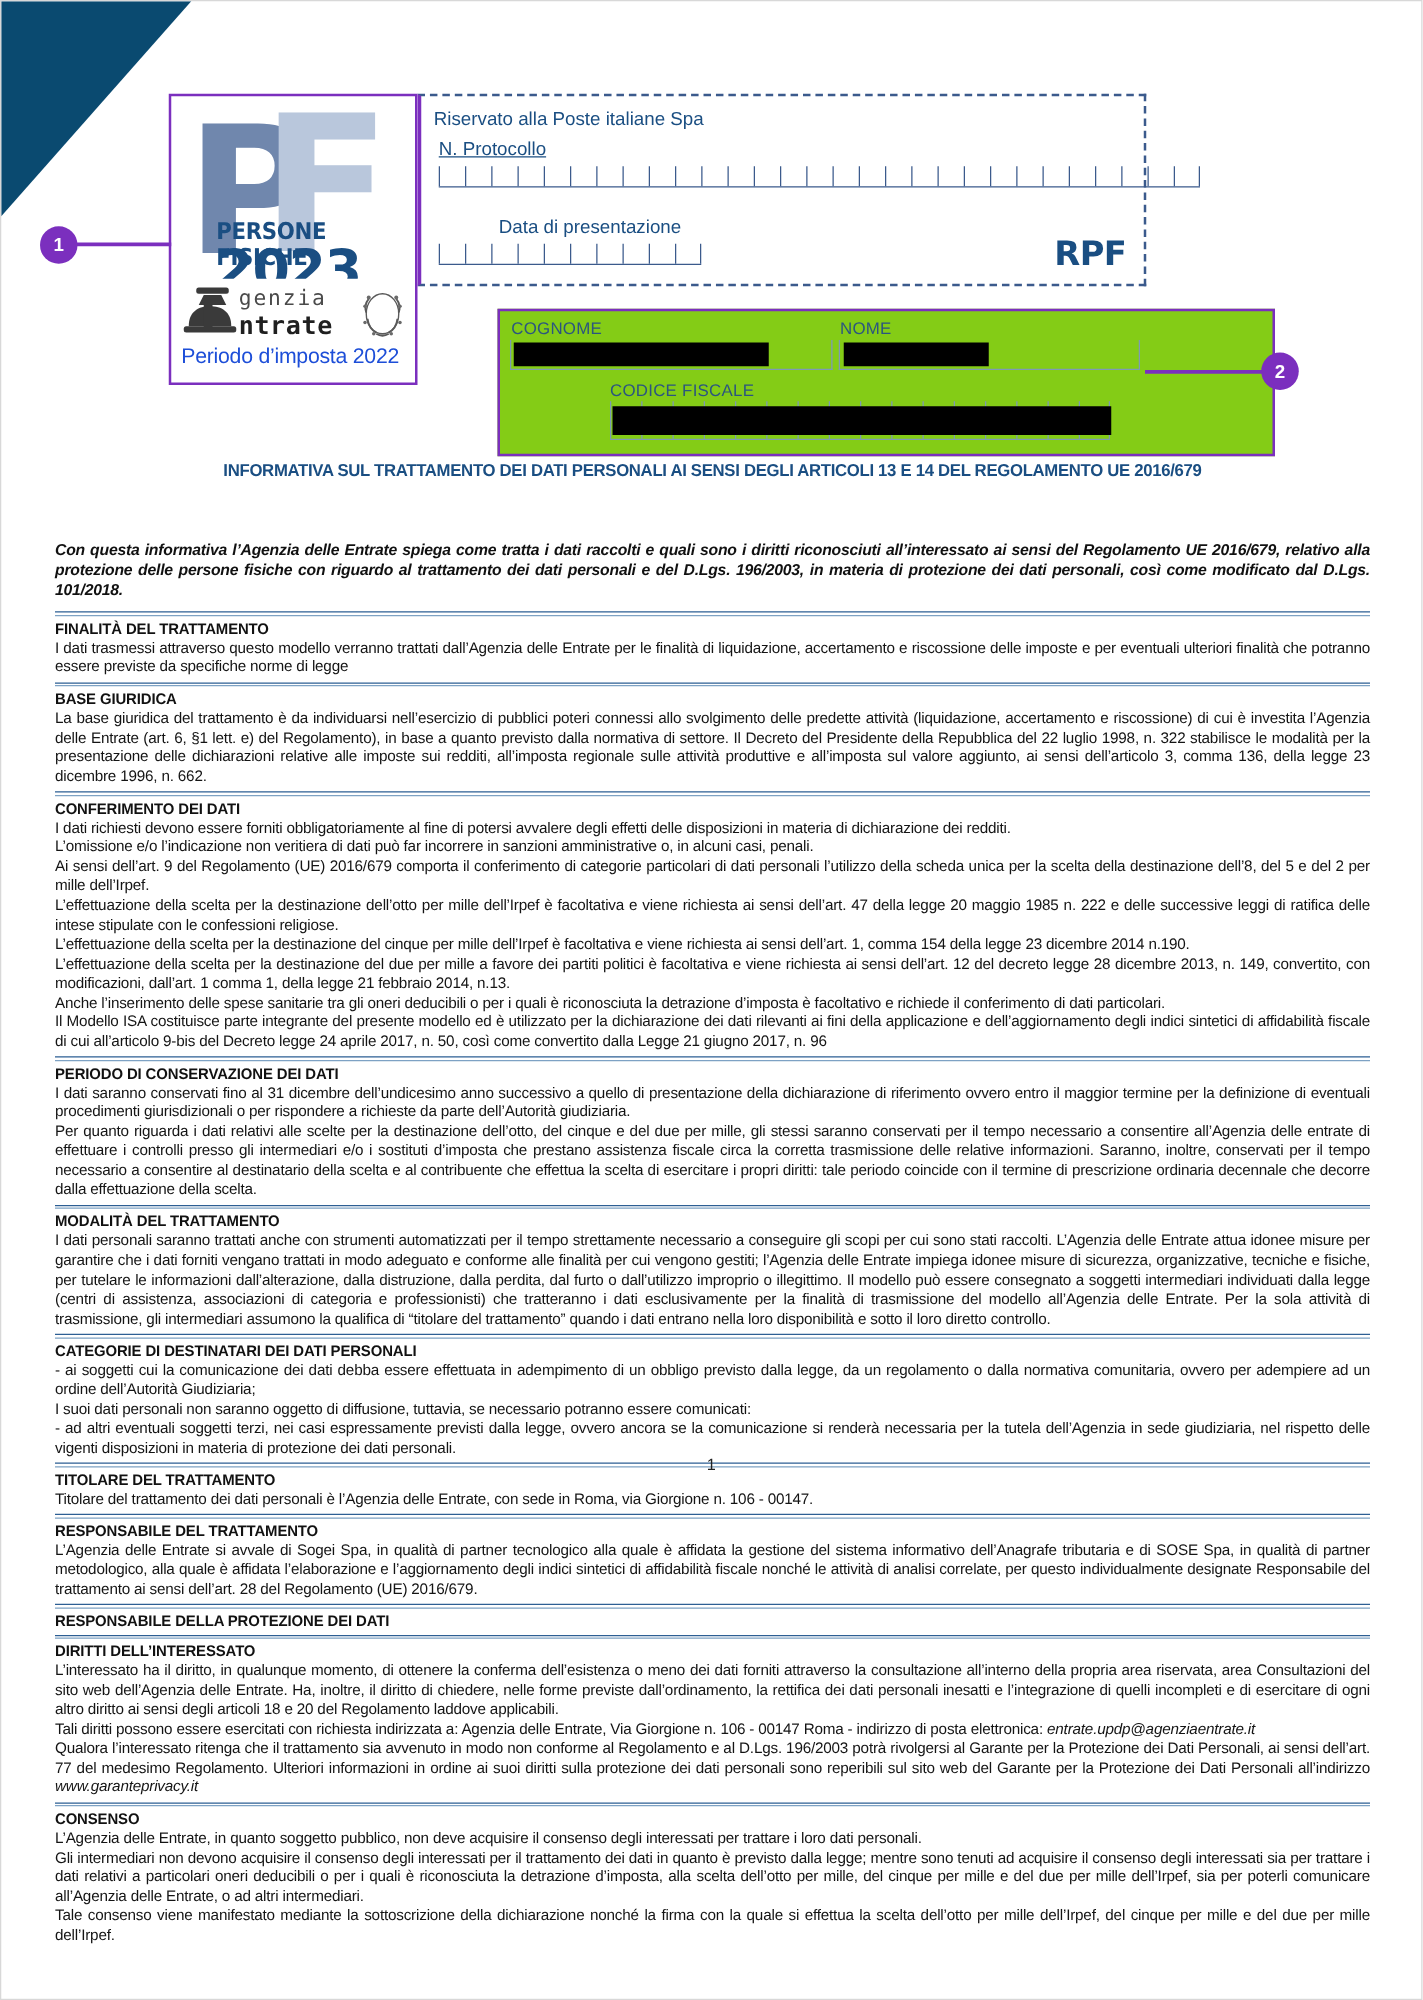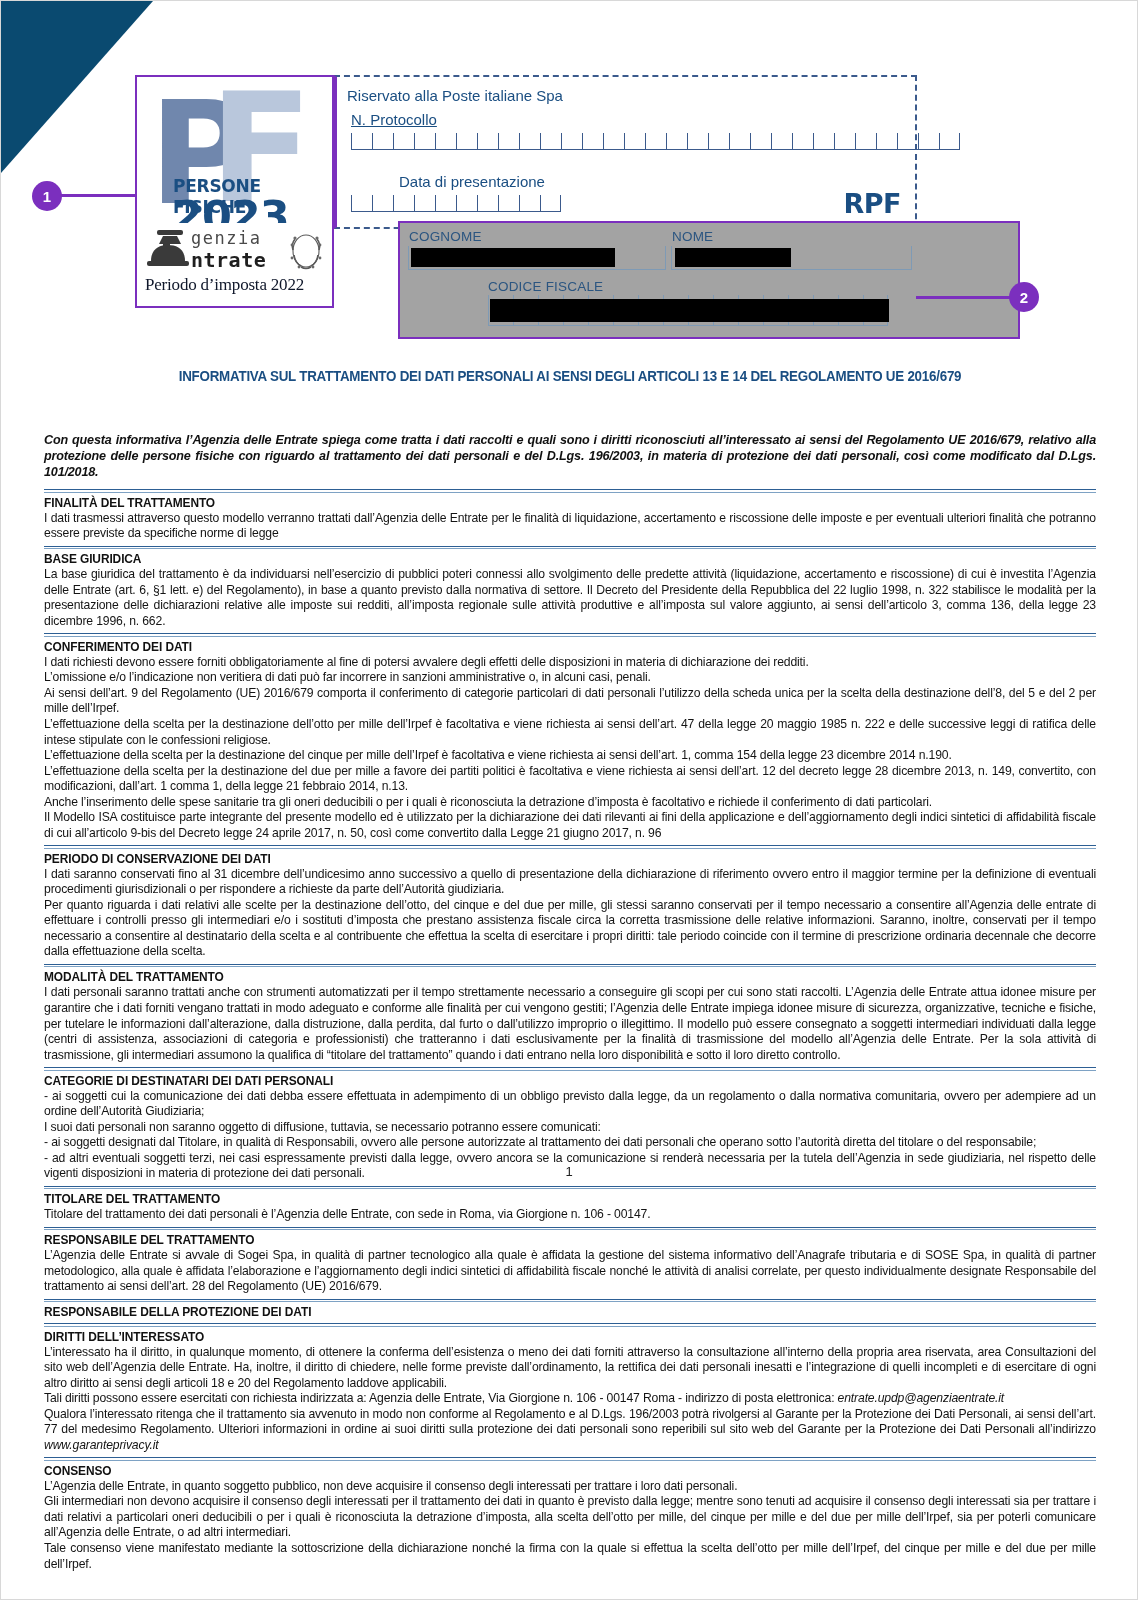--- a/index.html
+++ b/index.html
@@ -114,22 +114,22 @@
   }
   .ae-logo {
     position: absolute;
     left: 6px; top: 148px;
     width: 187px; height: 50px;
   }
   .periodo {
     position: absolute;
     left: 8px; top: 198px;
     font-size: 17px;
-    color: #0f172a;
-    font-family: Liberation Serif, serif;
+    color: #1d4ed8;
+    font-family: Liberation Sans, sans-serif;
     letter-spacing: -0.2px;
   }
 
   
   .poste-box {
     position: absolute;
     left: 333px; top: 74px;
     width: 583px; height: 154px;
     border: 2px dashed #3b5a8c;
     border-left: 3px solid #7B2FBE;
@@ -168,24 +168,24 @@
   }
   .comb .cell:last-child { border-right: 1.5px solid #3b5a8c; }
   .comb-prot { left: 14px; top: 56px; }
   .comb-prot .cell { width: 21px; }
   .comb-data { left: 14px; top: 118px; }
   .comb-data .cell { width: 21px; }
 
   
   .anag-box {
     position: absolute;
-    left: 397px; top: 220px;
+    left: 397px; top: 246px;
     width: 622px; height: 118px;
     border: 2.5px solid #7B2FBE;
-    background: #a3a3a3;
+    background: #84cc16;
     z-index: 9;
   }
   .field-label {
     position: absolute;
     font-size: 13.5px;
     color: #2b5580;
     letter-spacing: 0.2px;
     font-family: "Liberation Sans", sans-serif;
   }
   .lbl-cognome { left: 9px; top: 6px; }
@@ -468,21 +468,20 @@
           <div class="sec-body">
             <p>I dati personali saranno trattati anche con strumenti automatizzati per il tempo strettamente necessario a conseguire gli scopi per cui sono stati raccolti. L’Agenzia delle Entrate attua idonee misure per garantire che i dati forniti vengano trattati in modo adeguato e conforme alle finalità per cui vengono gestiti; l’Agenzia delle Entrate impiega idonee misure di sicurezza, organizzative, tecniche e fisiche, per tutelare le informazioni dall’alterazione, dalla distruzione, dalla perdita, dal furto o dall’utilizzo improprio o illegittimo. Il modello può essere consegnato a soggetti intermediari individuati dalla legge (centri di assistenza, associazioni di categoria e professionisti) che tratteranno i dati esclusivamente per la finalità di trasmissione del modello all’Agenzia delle Entrate. Per la sola attività di trasmissione, gli intermediari assumono la qualifica di “titolare del trattamento” quando i dati entrano nella loro disponibilità e sotto il loro diretto controllo.</p>
           </div>
         </div>
         <div class="section">
           <div class="sec-rule"></div>
           <div class="sec-head">CATEGORIE DI DESTINATARI DEI DATI PERSONALI</div>
           <div class="sec-body">
             <p>- ai soggetti cui la comunicazione dei dati debba essere effettuata in adempimento di un obbligo previsto dalla legge, da un regolamento o dalla normativa comunitaria, ovvero per adempiere ad un ordine dell’Autorità Giudiziaria;</p>
             <p>I suoi dati personali non saranno oggetto di diffusione, tuttavia, se necessario potranno essere comunicati:</p>
-            <p>- ai soggetti designati dal Titolare, in qualità di Responsabili, ovvero alle persone autorizzate al trattamento dei dati personali che operano sotto l’autorità diretta del titolare o del responsabile;</p>
             <p>- ad altri eventuali soggetti terzi, nei casi espressamente previsti dalla legge, ovvero ancora se la comunicazione si renderà necessaria per la tutela dell’Agenzia in sede giudiziaria, nel rispetto delle vigenti disposizioni in materia di protezione dei dati personali.</p>
           </div>
         </div>
         <div class="section">
           <div class="sec-rule"></div>
           <div class="sec-head">TITOLARE DEL TRATTAMENTO</div>
           <div class="sec-body">
             <p>Titolare del trattamento dei dati personali è l’Agenzia delle Entrate, con sede in Roma, via Giorgione n. 106 - 00147.</p>
           </div>
         </div>

